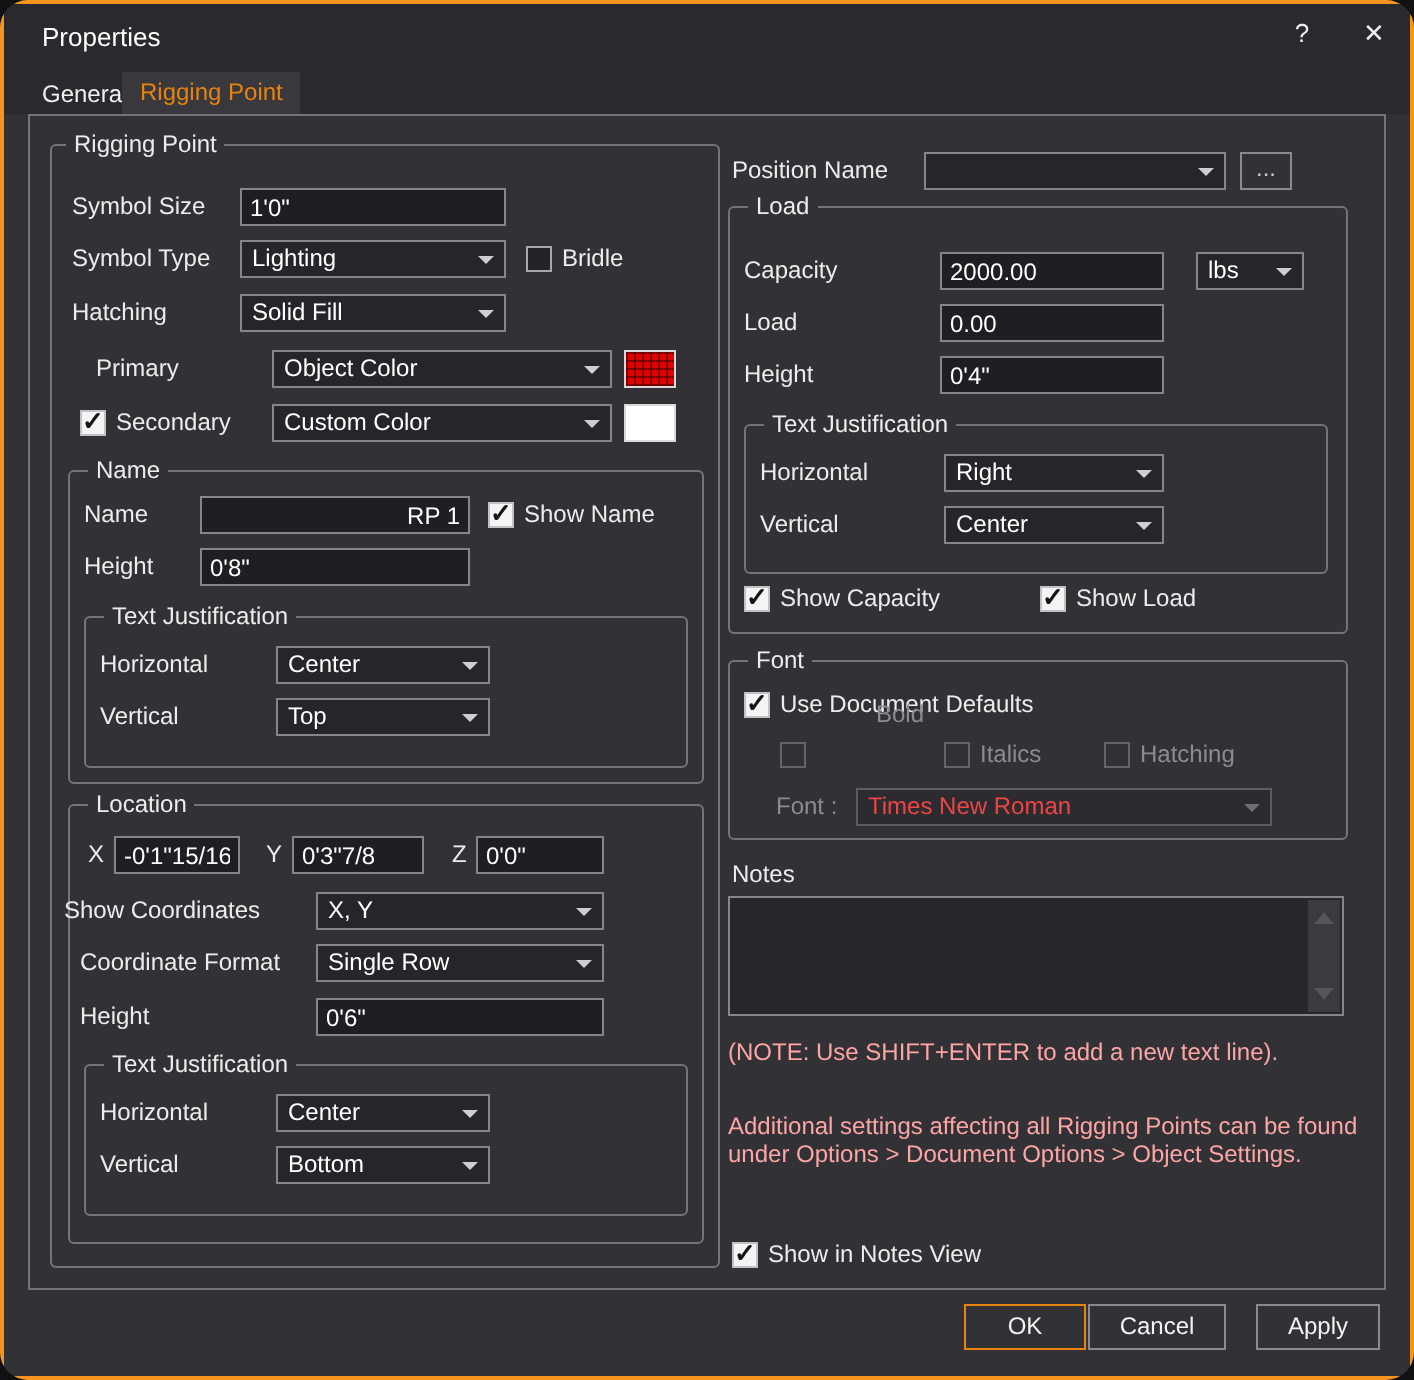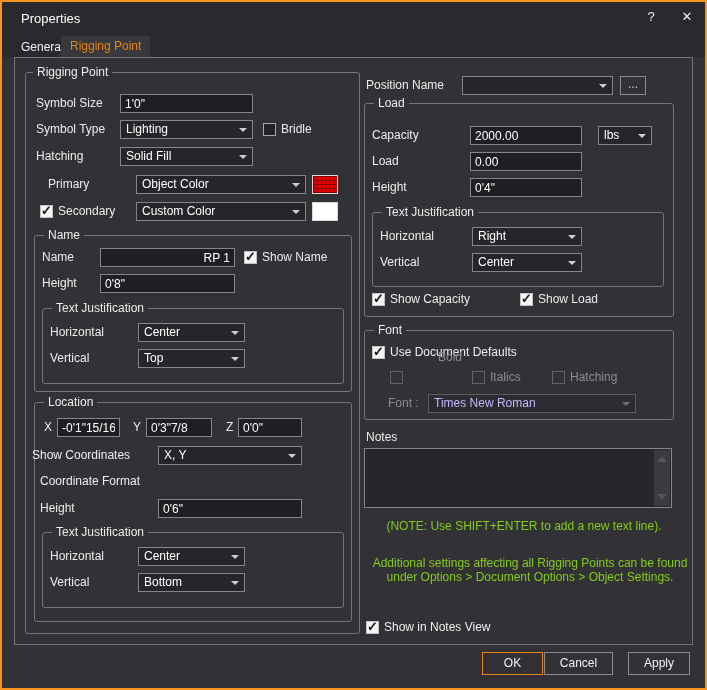--- a/index.html
+++ b/index.html
@@ -1,17 +1,17 @@
 <!DOCTYPE html>
 <html><head>
 <meta charset="utf-8">
 <style>
   html,body{margin:0;padding:0;background:#111;}
   #win{position:relative;width:707px;height:690px;background:#323236;
-       font-family:"Liberation Sans",sans-serif;overflow:hidden;}
+       font-family:"Liberation Sans",sans-serif;overflow:hidden;border-radius:14px;}
   .frame{position:absolute;inset:0;border:2px solid #f7941e;pointer-events:none;z-index:50;}
   .header{position:absolute;left:0;top:0;right:0;height:57px;background:#2a2a2e;}
   .title{position:absolute;left:21px;top:11px;color:#ffffff;font-size:13px;}
   .winbtn{position:absolute;top:8px;width:20px;height:18px;color:#ececec;font-size:13px;
           text-align:center;line-height:18px;cursor:default;}
   .tab{position:absolute;top:37px;height:20px;line-height:20px;font-size:12px;
        color:#f0f0f0;padding:0 9px;cursor:default;}
   .tab.active{top:36px;height:21px;background:#38383d;color:#e8830f;}
   .panel{position:absolute;left:14px;top:57px;width:679px;height:588px;
          border:1px solid #737378;box-sizing:border-box;}
@@ -22,21 +22,21 @@
   .lbl.dis{color:#8b8b90;}
   .txt{position:absolute;height:19px;background:#1f1f23;border:1px solid #85858a;
        color:#ffffff;font-size:12px;padding:0 4px;box-sizing:border-box;
        font-family:"Liberation Sans",sans-serif;outline:none;}
   .dd{position:absolute;height:19px;background:#26262a;border:1px solid #85858a;
       box-sizing:border-box;color:#ffffff;font-size:12px;line-height:17px;
       padding:0 18px 0 5px;cursor:default;white-space:nowrap;overflow:hidden;}
   .dd .arrow{position:absolute;right:5px;top:7px;width:0;height:0;
       border-left:4px solid transparent;border-right:4px solid transparent;
       border-top:4px solid #cfcfd3;}
-  .dd.disabled{color:#c4b5fd;border-color:#5c5c61;background:#2c2c30;}
+  .dd.disabled{color:#ef4444;border-color:#5c5c61;background:#2c2c30;}
   .dd.disabled .arrow{border-top-color:#6e6e73;}
   .cb{position:absolute;width:13px;height:13px;box-sizing:border-box;
       border:1px solid #a8a8ac;background:#232327;cursor:default;}
   .cb.checked{background:#f4f4f4;border-color:#c2c2c6;}
   .cb.checked::after{content:"\2713";position:absolute;left:0px;top:-3px;
       font-size:13px;font-weight:700;color:#161616;}
   .cb.disabled{border-color:#63636a;background:transparent;}
   .swatch{position:absolute;width:26px;height:19px;box-sizing:border-box;
       border:1px solid #d9d9d9;cursor:default;}
   .swatch.red{background-color:#e00000;
@@ -48,21 +48,21 @@
       line-height:21px;cursor:default;}
   .btn.primary{border-color:#e8830f;}
   .notes{position:absolute;background:#27272b;border:1px solid #85858a;box-sizing:border-box;}
   .sb{position:absolute;top:1px;bottom:1px;right:1px;width:16px;background:#3a3a3f;}
   .sb .up{position:absolute;left:3px;top:6px;width:0;height:0;
       border-left:5px solid transparent;border-right:5px solid transparent;
       border-bottom:6px solid #55555c;}
   .sb .dn{position:absolute;left:3px;bottom:6px;width:0;height:0;
       border-left:5px solid transparent;border-right:5px solid transparent;
       border-top:6px solid #55555c;}
-  .note-text{position:absolute;color:#84cc16;font-size:12px;line-height:14px;text-align:center;}
+  .note-text{position:absolute;color:#fca5a5;font-size:12px;line-height:14px;}
 </style>
 </head>
 <body>
 
 <div id="win">
   <div class="frame"></div>
 
   <div class="header">
     <span class="title">Properties</span>
     <span class="winbtn" style="left:641px;">?</span>
@@ -141,20 +141,24 @@
   <input class="txt" style="left: 146px; top: 418px; width: 66px;" value="0'3&quot;7/8">
   <span class="lbl" style="left:226px;top:418px;">Z</span>
   <input class="txt" style="left: 238px; top: 418px; width: 64px;" value="0'0&quot;">
 
   <span class="lbl" style="left:32px;top:446px;text-align:center;">Show Coordinates</span>
   <div class="dd" style="left:158px;top:446px;width:144px;">
     <span>X, Y</span>
     <span class="arrow"></span>
   </div>
   <span class="lbl" style="left:40px;top:472px;">Coordinate Format</span>
+  <div class="dd" style="left:158px;top:472px;width:144px;">
+    <span>Single Row</span>
+    <span class="arrow"></span>
+  </div>
   <span class="lbl" style="left:40px;top:499px;">Height</span>
   <input class="txt" style="left: 158px; top: 499px; width: 144px;" value="0'6&quot;">
 
   <div class="grp" style="left:42px;top:532px;width:300px;height:74px;"></div>
   <span class="legend" style="left:52px;top:525px;">Text Justification</span>
   <span class="lbl" style="left:50px;top:547px;">Horizontal</span>
   <div class="dd" style="left:138px;top:547px;width:107px;">
     <span>Center</span>
     <span class="arrow"></span>
   </div>

